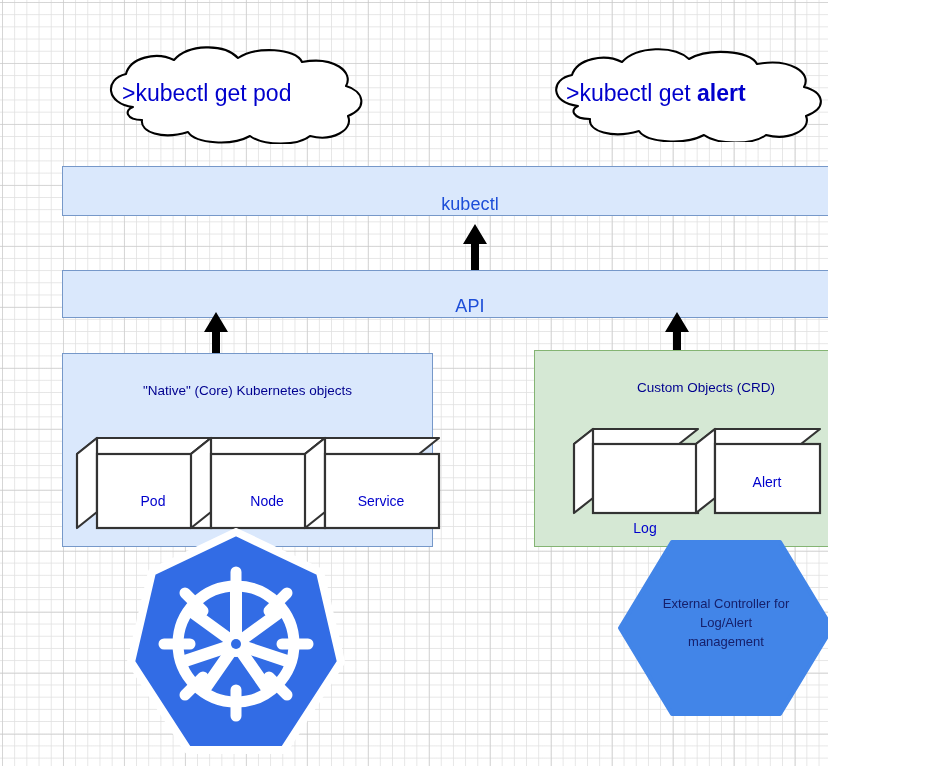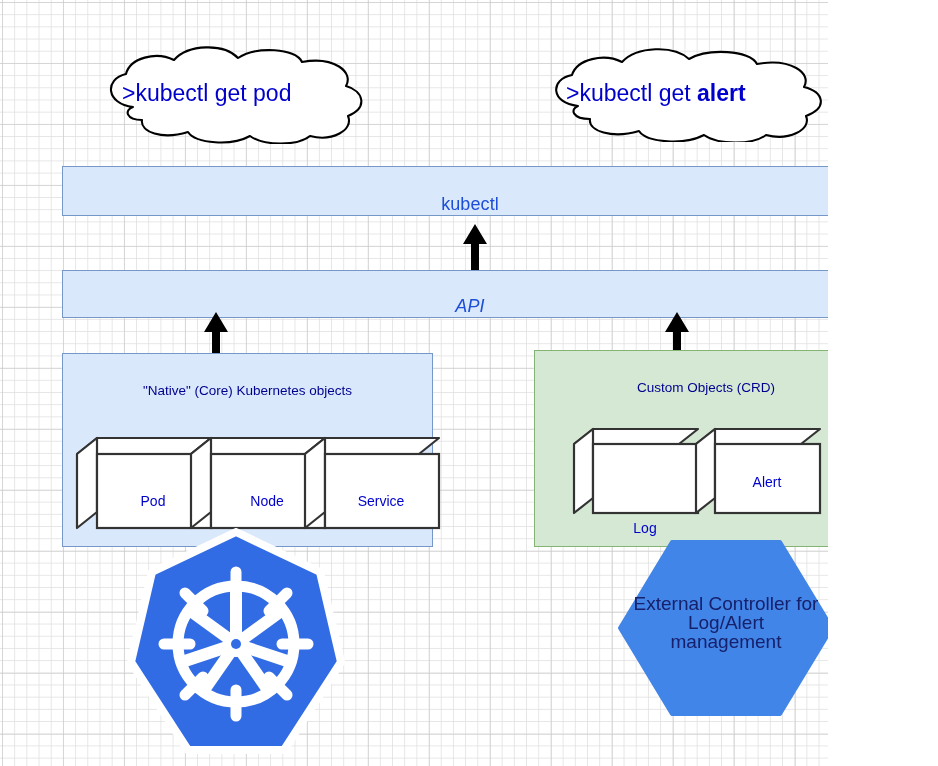--- a/index.html
+++ b/index.html
@@ -30,21 +30,21 @@
     border: 1.6px solid #7698c9;
     box-sizing: border-box;
     display: flex;
     align-items: flex-end;
     justify-content: center;
     color: #1d4ed8;
     font-size: 18px;
     letter-spacing: .1px;
   }
   #bar-kubectl { left: 62px; top: 166px; width: 816px; height: 50px; }
-  #bar-api     { left: 62px; top: 270px; width: 816px; height: 48px; font-style: italic; }
+  #bar-api     { left: 62px; top: 270px; width: 816px; height: 48px; }
 
   
   .group-box {
     position: absolute;
     box-sizing: border-box;
   }
   #box-native {
     left: 62px; top: 353px; width: 371px; height: 194px;
     background: #dae8fc;
     border: 1.5px solid #7698c9;
@@ -86,21 +86,21 @@
   }
   .cloud-text b { font-weight: bold; }
 
   .hex-text {
     position: absolute;
     left: 628px;
     top: 594px;
     width: 196px;
     text-align: center;
     color: #16206b;
-    font-size: 19px;
+    font-size: 13px;
     line-height: 19px;
   }
 </style>
 </head>
 <body>
 
 <div id="canvas">
 
   <div class="shape" style="left:96px; top:46px;">
     <svg width="272" height="98" viewBox="0 0 272 98" aria-hidden="true">

